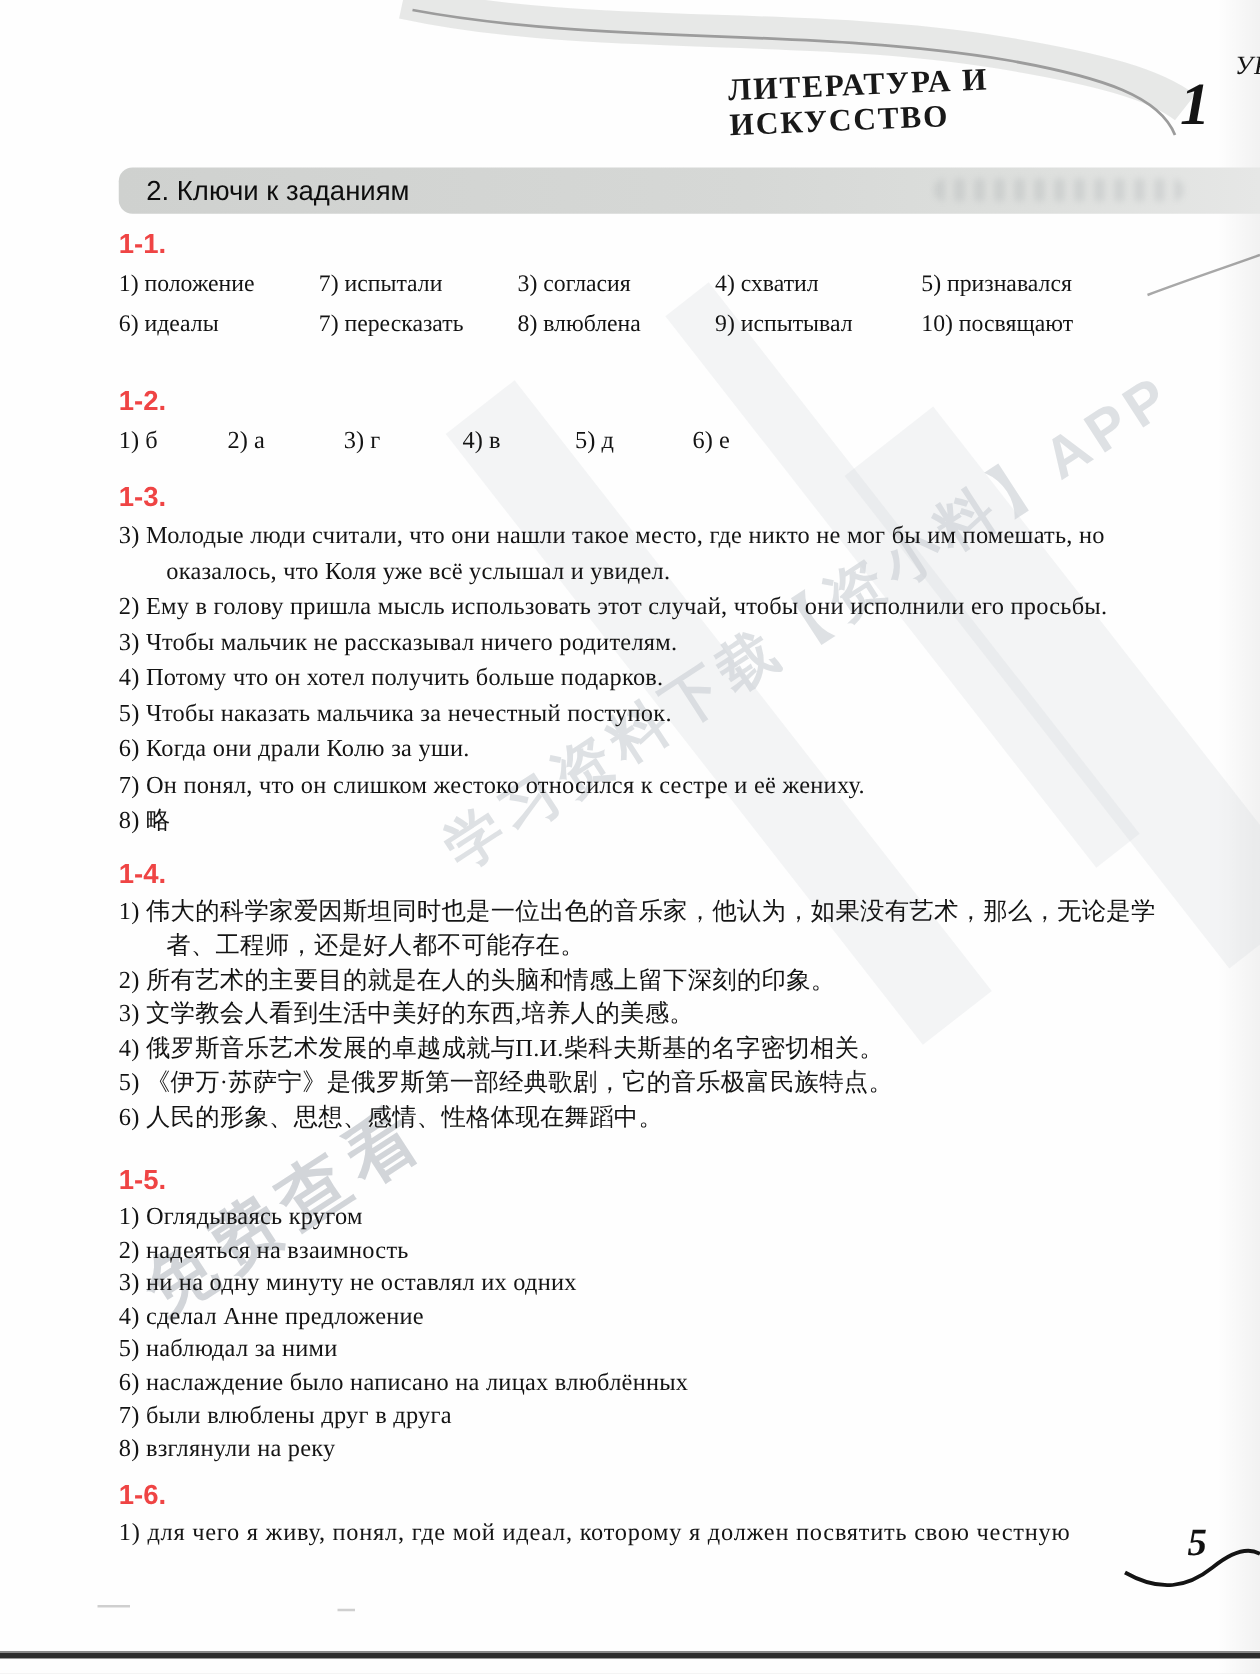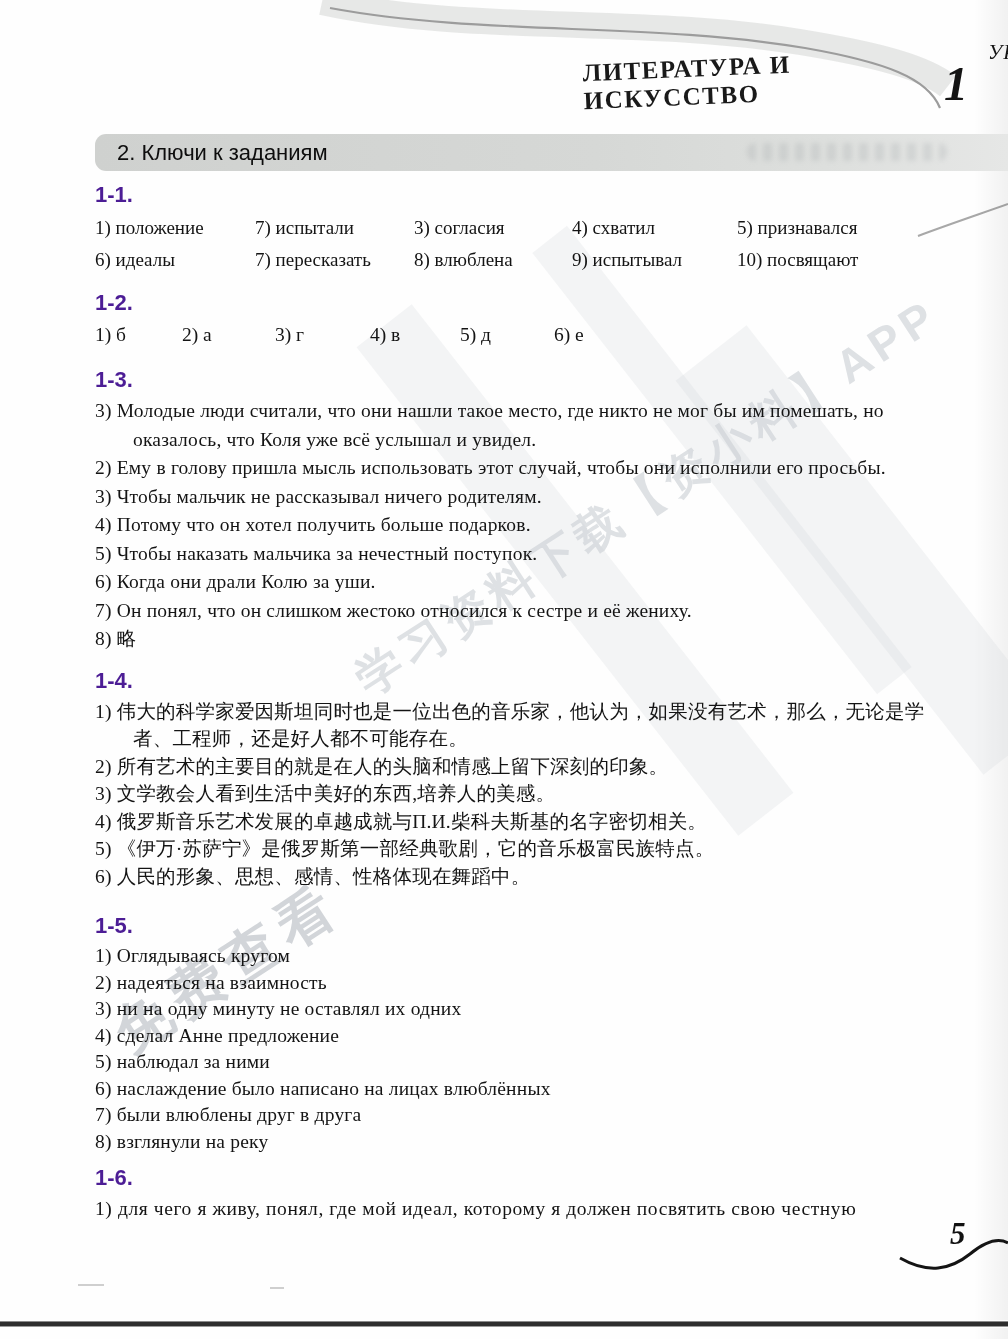--- a/index.html
+++ b/index.html
@@ -55,23 +55,23 @@
     font:700 56px/1 "Liberation Sans", sans-serif;
     color:rgba(158,165,172,0.45); transform:rotate(-33deg); transform-origin:left center;
     letter-spacing:8px; pointer-events:none;
   }
   .streak { position:absolute; pointer-events:none; background:rgba(205,210,214,0.22); transform:rotate(-38deg); }
   .streak.a { left:540px; top:260px; width:70px; height:620px; }
   .streak.b { left:700px; top:180px; width:44px; height:560px; }
   .streak.c { left:820px; top:300px; width:90px; height:500px; }
   
   .content { position:absolute; left:95px; top:170px; width:852px; }
-  .sec-title { font:700 22px/26px "Liberation Sans", sans-serif; color:#4c1d95; }
+  .sec-title { font:700 22px/26px "Liberation Sans", sans-serif; color:#ef4444; }
   #t11 { margin-top:12px; }
-  #t12 { margin-top:14px; }
+  #t12 { margin-top:32px; }
   #t13 { margin-top:17px; }
   #t14 { margin-top:14px; }
   #t15 { margin-top:23px; }
   #t16 { margin-top:10px; }
   .grid11 {
     margin-top:4px; display:grid;
     grid-template-columns:160px 159px 158px 165px auto;
     font-size:19px; line-height:32px;
   }
   .grid12 {

